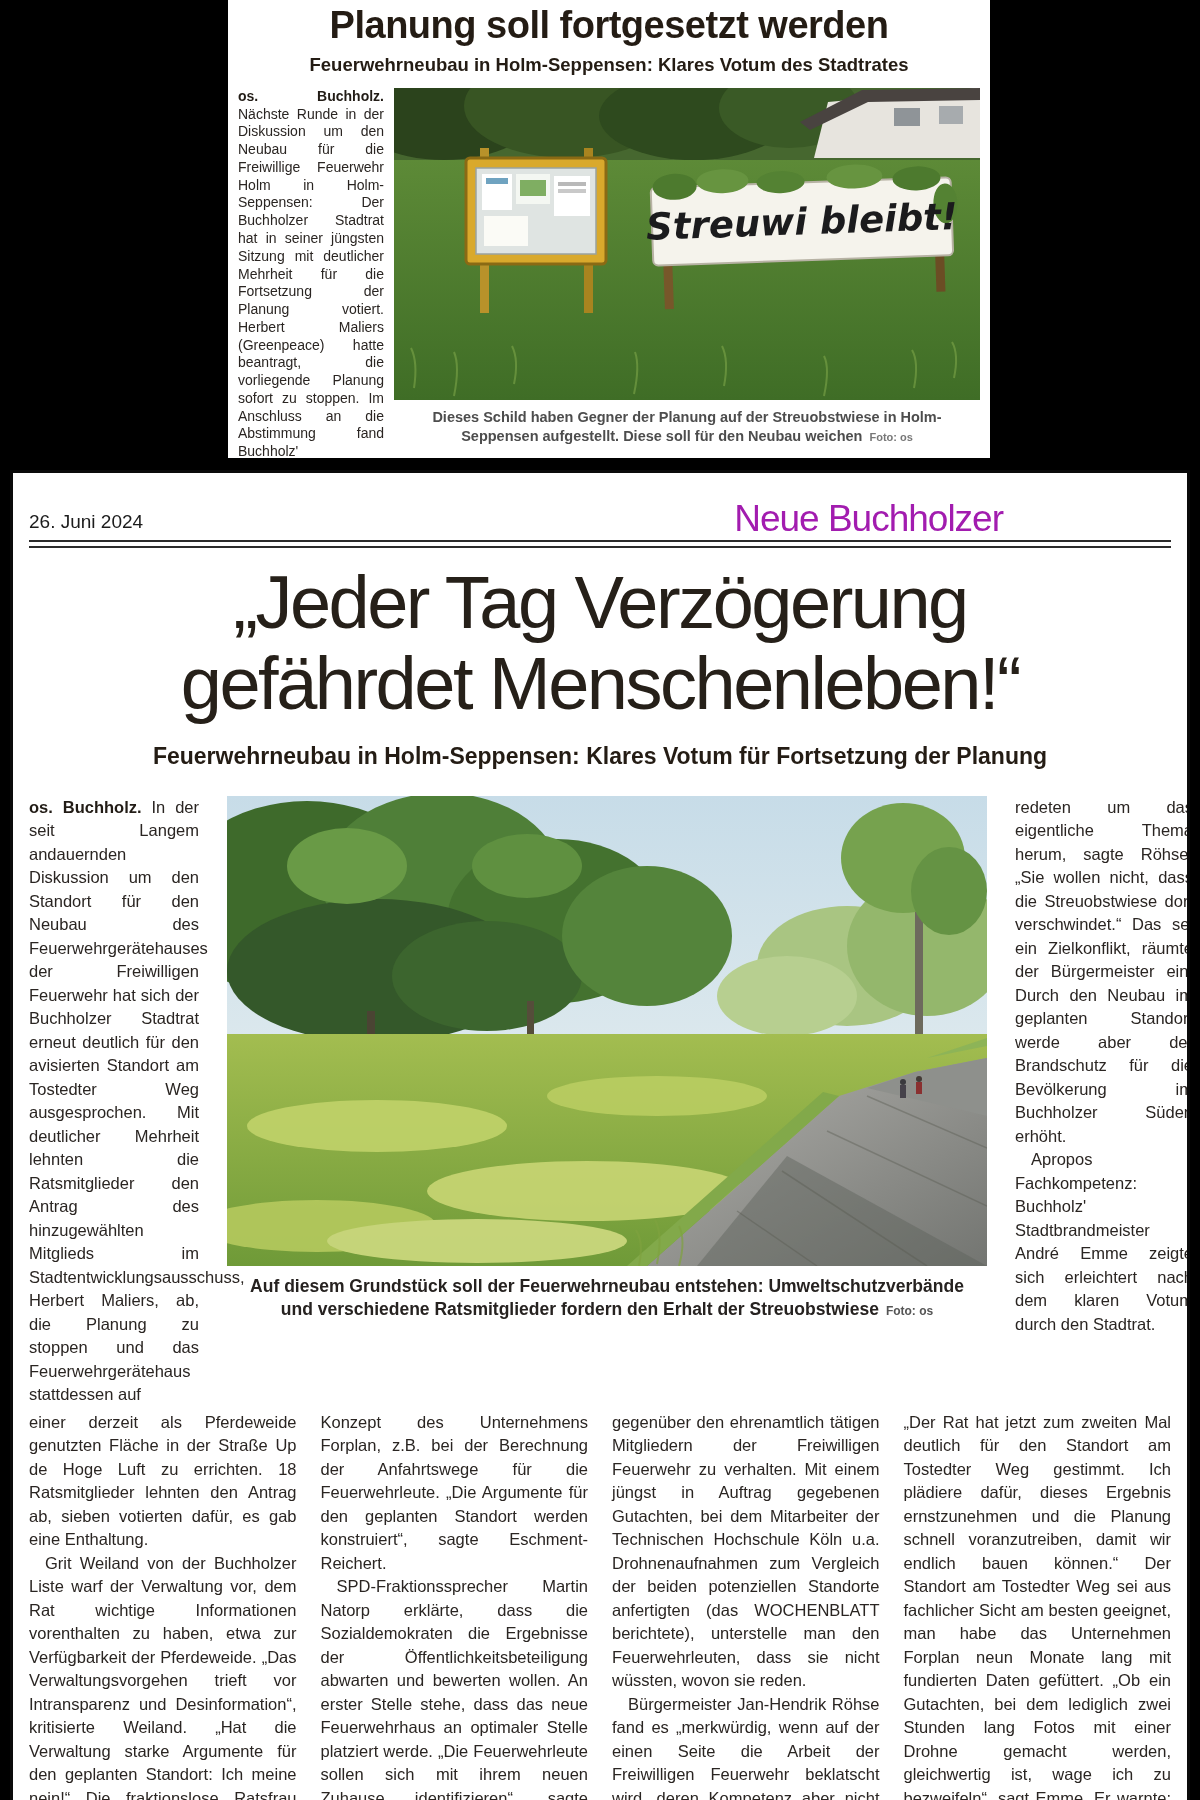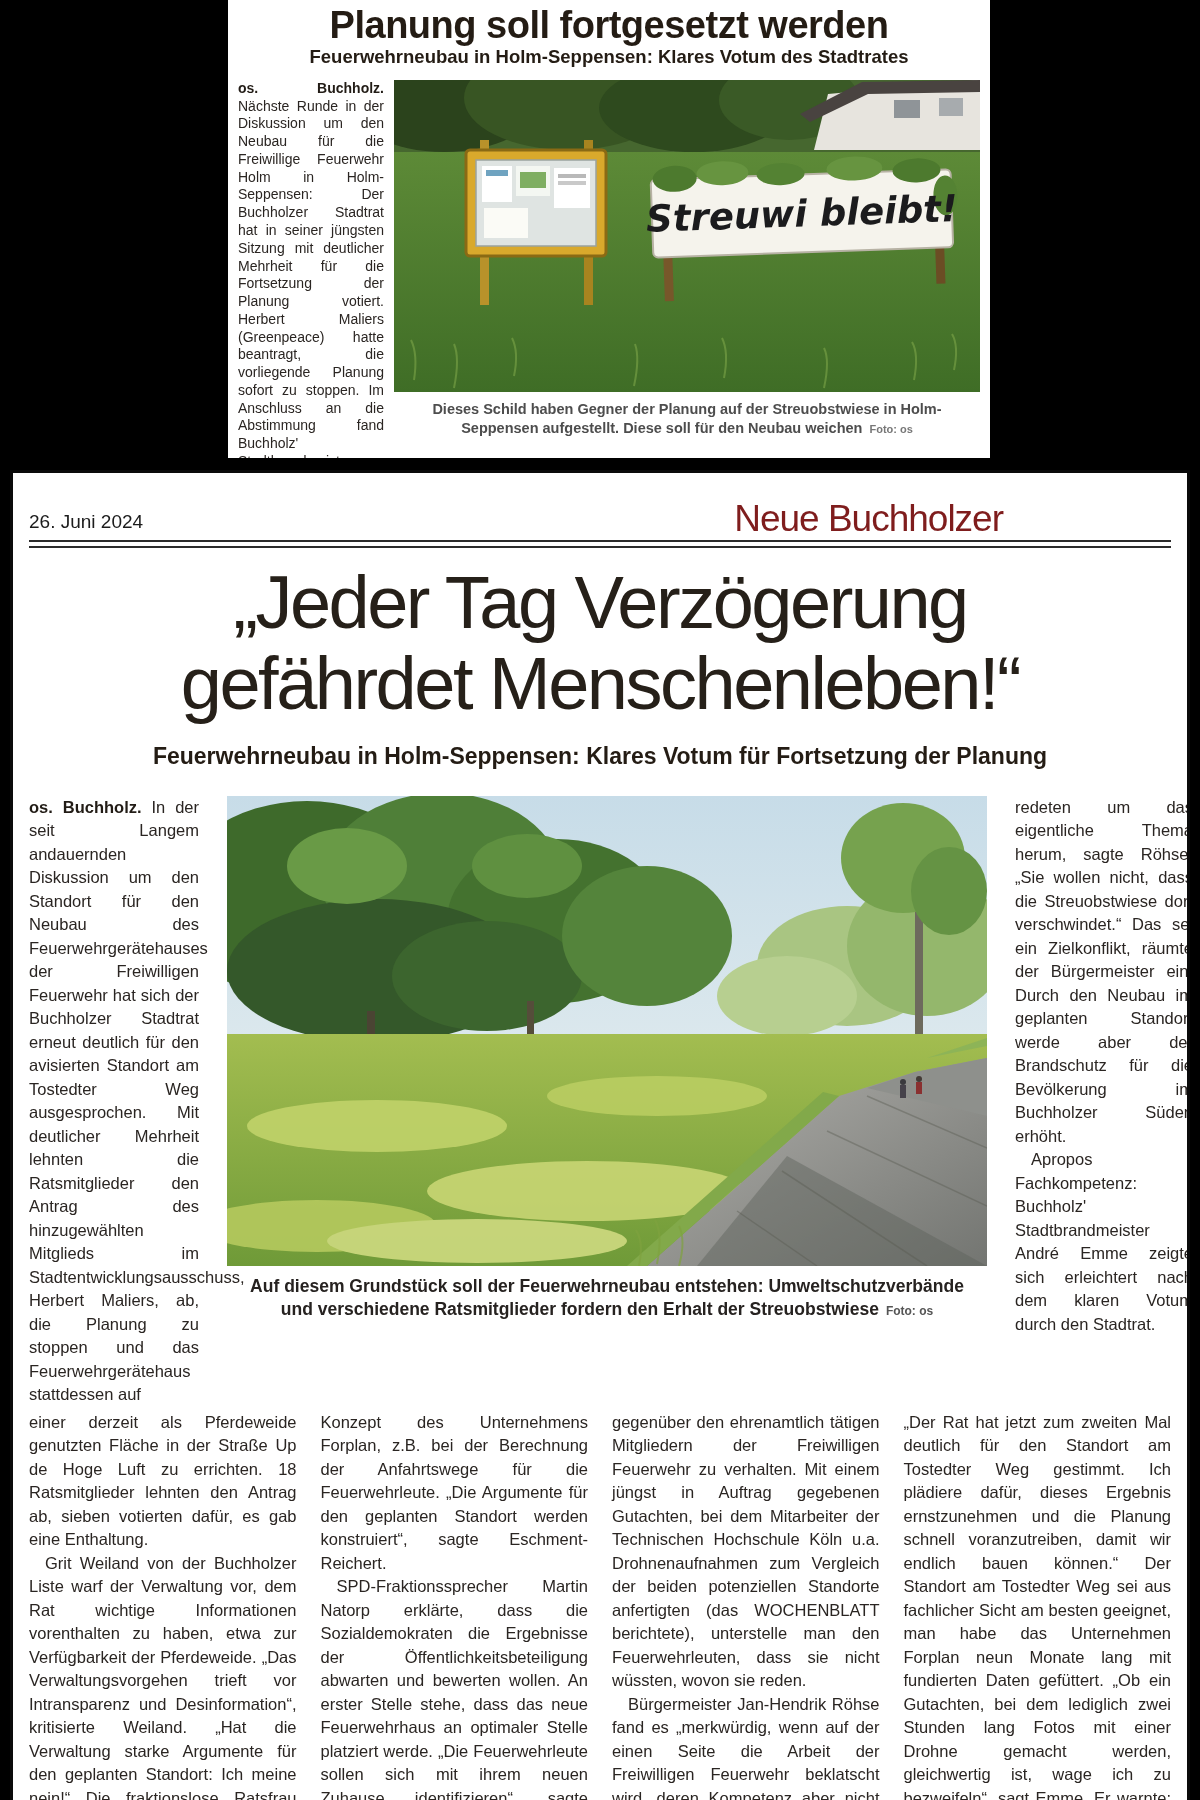--- a/index.html
+++ b/index.html
@@ -10,21 +10,21 @@
   
   .teaser{
     position:absolute;left:228px;top:0;width:762px;height:458px;
     background:#fff;box-sizing:border-box;padding:4px 10px 0 10px;overflow:hidden;
   }
   .teaser-headline{
     font-size:38px;font-weight:bold;text-align:center;letter-spacing:-0.5px;
     color:#241c14;margin:2px 0 0 0;line-height:1.05;
   }
   .teaser-subhead{
-    font-size:18.5px;font-weight:bold;text-align:center;color:#241c14;margin-top:0;
+    font-size:18.5px;font-weight:bold;text-align:center;color:#241c14;margin-top:8px;
   }
   .teaser-body{display:flex;gap:10px;margin-top:12px;}
   .teaser-col{
     width:146px;flex:none;font-size:14px;line-height:1.27;text-align:justify;
     color:#2a2522;
   }
   .teaser-col p{margin:0;}
   .teaser-right{flex:1;min-width:0;}
   .teaser-photo-wrap{width:586px;height:312px;}
   .teaser-photo-wrap svg{display:block;width:100%;height:100%;}
@@ -35,21 +35,21 @@
   .photo-credit{font-size:11px;font-weight:bold;color:#777;margin-left:7px;white-space:nowrap;}
   
   .page{
     position:absolute;left:10px;top:470px;width:1180px;height:1336px;
     background:#fff;box-sizing:border-box;border:3px solid #0a0a0a;
     padding:20px 16px 0 16px;overflow:hidden;
   }
   .page-header{display:flex;justify-content:space-between;align-items:flex-end;height:44px;}
   .page-date{font-size:19px;color:#1c1c1c;padding-bottom:4px;}
   .masthead{
-    font-size:37px;color:#7f1d1d;letter-spacing:-1px;padding-right:168px;line-height:1;text-align:center;
+    font-size:37px;color:#a21caf;letter-spacing:-1px;padding-right:168px;line-height:1;text-align:center;
   }
   .double-rule{height:4px;border-top:2.5px solid #2b2b2b;border-bottom:2.5px solid #2b2b2b;margin-top:3px;}
   .main-headline{
     text-align:center;font-weight:normal;color:#262019;
     font-size:74px;line-height:1.1;letter-spacing:-2.5px;margin-top:14px;
   }
   .main-subhead{
     text-align:center;font-weight:bold;color:#241c14;font-size:23px;margin-top:18px;
   }
   .main-row{display:flex;gap:28px;margin-top:26px;}

